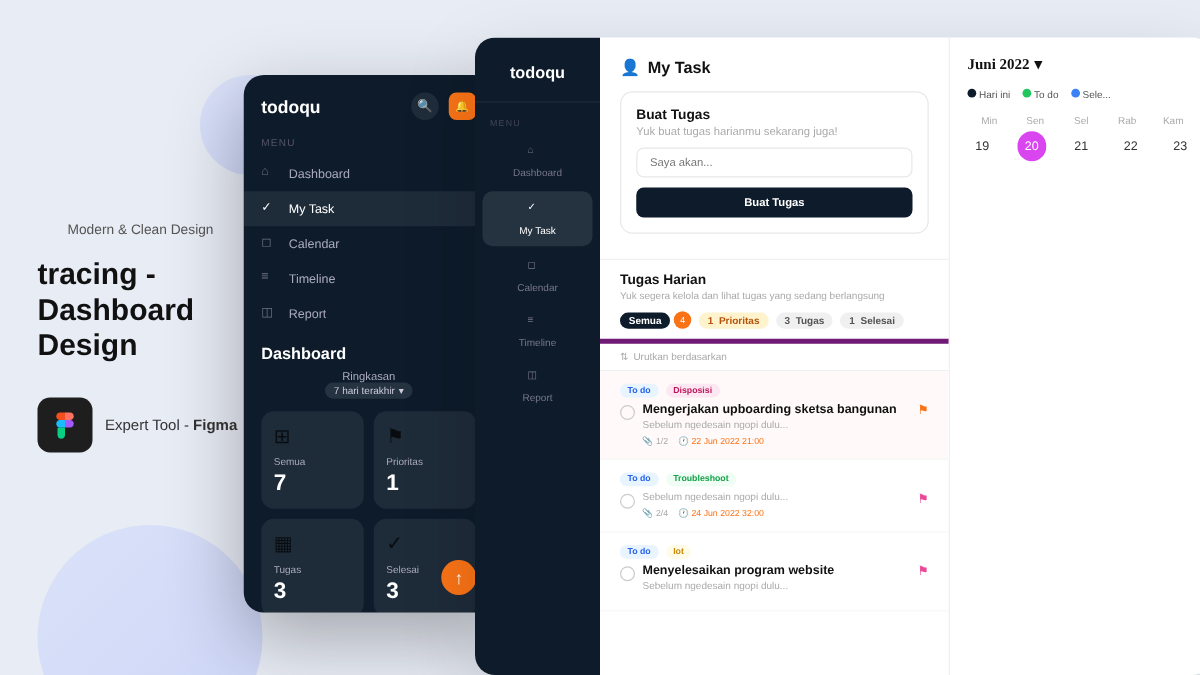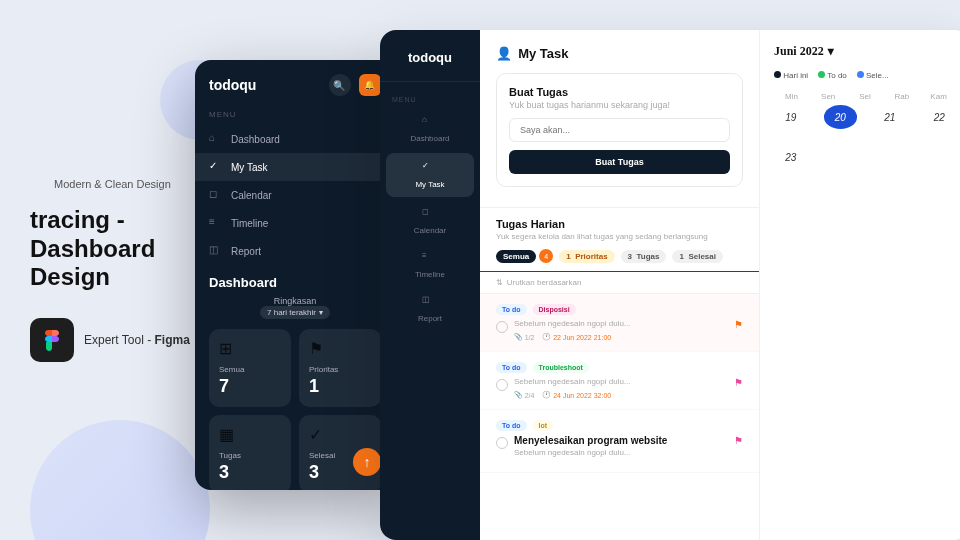--- a/index.html
+++ b/index.html
@@ -325,21 +325,21 @@
       border-radius: 6px;
       padding: 7px;
       font-size: 9px;
       font-weight: 600;
       cursor: pointer;
     }
 
     
     .daily-tasks-header {
       padding: 10px 16px 8px;
-      border-bottom: 1px solid #701a75;
+      border-bottom: 4px solid #701a75;
     }
     .daily-tasks-title {
       font-size: 11px;
       font-weight: 700;
       color: #111;
       margin-bottom: 2px;
     }
     .daily-tasks-sub {
       font-size: 8px;
       color: #aaa;
@@ -487,35 +487,34 @@
       gap: 2px;
       margin-bottom: 4px;
     }
     .cal-day-name {
       font-size: 8px;
       color: #aaa;
       text-align: center;
     }
     .cal-grid {
       display: grid;
-      grid-template-columns: repeat(4, 1fr);
+      grid-template-columns: repeat(5, 1fr);
       gap: 16px;
-      font-style: italic;
     }
     .cal-day {
       display: flex;
       align-items: center;
       justify-content: center;
       height: 24px;
       font-size: 10px;
       color: #333;
       border-radius: 50%;
     }
     .cal-day.today {
-      background: #1d4ed8;
+      background: #d946ef;
       color: #fff;
       border-radius: 50%;
     }
 
     
     .deco-circle {
       position: absolute;
       border-radius: 50%;
       background: linear-gradient(135deg, #c7d2fe, #a5b4fc);
       opacity: 0.4;
@@ -702,20 +701,21 @@
       <div class="task-list">
 
         <div class="task-item" style="background:#fff9f9;">
           <div class="task-item-top">
             <span class="task-badge tb-todo">To do</span>
             <span class="task-badge tb-disposisi">Disposisi</span>
           </div>
           <div class="task-item-row">
             <div class="task-checkbox"></div>
             <div style="flex:1;">
+              <div class="task-item-title">Mengerjakan upboarding sketsa bangunan</div>
               <div class="task-item-sub">Sebelum ngedesain ngopi dulu...</div>
               <div class="task-item-meta">
                 <span class="task-meta-attach">📎 <span>1/2</span></span>
                 <span class="task-meta-date">🕐 <span>22 Jun 2022 21:00</span></span>
               </div>
             </div>
             <div class="task-flag">⚑</div>
           </div>
         </div>
 

